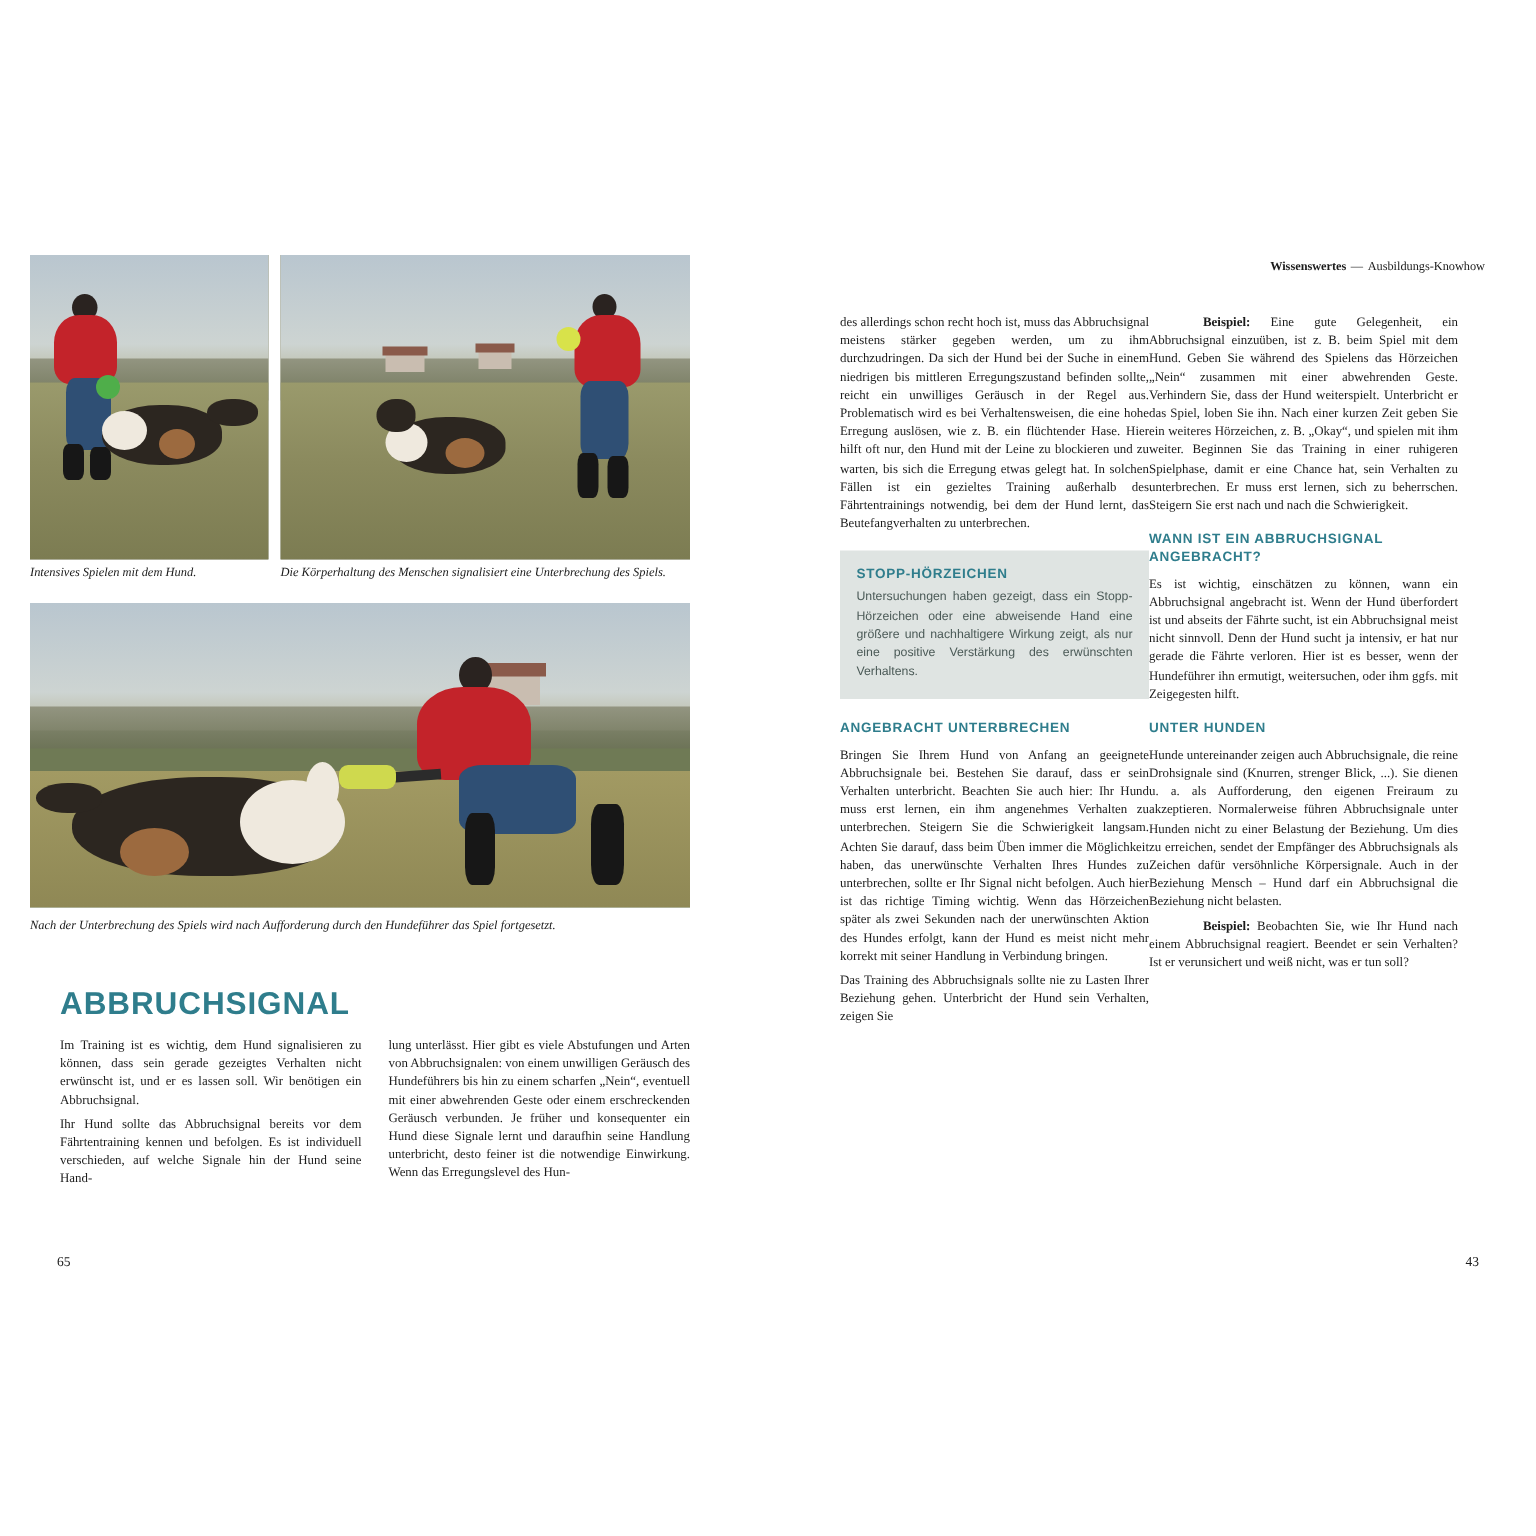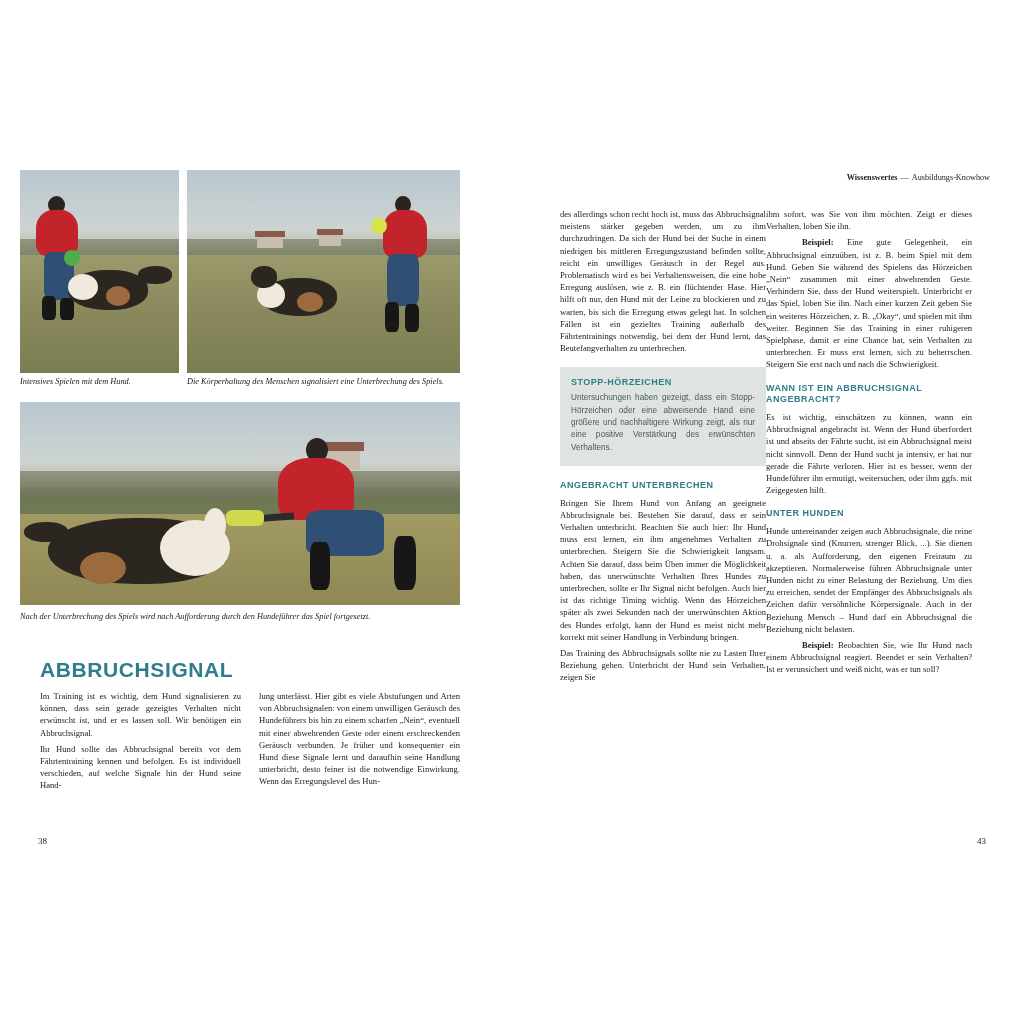--- a/index.html
+++ b/index.html
@@ -360,30 +360,29 @@
           <div class="box-title">STOPP-HÖRZEICHEN</div>
           <div class="box-text">Untersuchungen haben gezeigt, dass ein Stopp-Hörzeichen oder eine abweisende Hand eine größere und nachhaltigere Wirkung zeigt, als nur eine positive Verstärkung des erwünschten Verhaltens.</div>
         </div>
 
         <div class="sub-head">ANGEBRACHT UNTERBRECHEN</div>
         <p class="body-text">Bringen Sie Ihrem Hund von Anfang an geeignete Abbruchsignale bei. Bestehen Sie darauf, dass er sein Verhalten unterbricht. Beachten Sie auch hier: Ihr Hund muss erst lernen, ein ihm angenehmes Verhalten zu unterbrechen. Steigern Sie die Schwierigkeit langsam. Achten Sie darauf, dass beim Üben immer die Möglichkeit haben, das unerwünschte Verhalten Ihres Hundes zu unterbrechen, sollte er Ihr Signal nicht befolgen. Auch hier ist das richtige Timing wichtig. Wenn das Hörzeichen später als zwei Sekunden nach der unerwünschten Aktion des Hundes erfolgt, kann der Hund es meist nicht mehr korrekt mit seiner Handlung in Verbindung bringen.</p>
         <p class="body-text">Das Training des Abbruchsignals sollte nie zu Lasten Ihrer Beziehung gehen. Unterbricht der Hund sein Verhalten, zeigen Sie</p>
       </div>
 
       <div class="right-col">
-        <p class="body-text">ihm sofort, was Sie von ihm möchten. Zeigt er dieses Verhalten, loben Sie ihn.</p>
         <p class="body-text"><span class="lead-term">Beispiel:</span><span> Eine gute Gelegenheit, ein Abbruchsignal einzuüben, ist z. B. beim Spiel mit dem Hund. Geben Sie während des Spielens das Hörzeichen „Nein“ zusammen mit einer abwehrenden Geste. Verhindern Sie, dass der Hund weiterspielt. Unterbricht er das Spiel, loben Sie ihn. Nach einer kurzen Zeit geben Sie ein weiteres Hörzeichen, z. B. „Okay“, und spielen mit ihm weiter. Beginnen Sie das Training in einer ruhigeren Spielphase, damit er eine Chance hat, sein Verhalten zu unterbrechen. Er muss erst lernen, sich zu beherrschen. Steigern Sie erst nach und nach die Schwierigkeit.</span></p>
 
         <div class="sub-head">WANN IST EIN ABBRUCHSIGNAL ANGEBRACHT?</div>
         <p class="body-text">Es ist wichtig, einschätzen zu können, wann ein Abbruchsignal angebracht ist. Wenn der Hund überfordert ist und abseits der Fährte sucht, ist ein Abbruchsignal meist nicht sinnvoll. Denn der Hund sucht ja intensiv, er hat nur gerade die Fährte verloren. Hier ist es besser, wenn der Hundeführer ihn ermutigt, weitersuchen, oder ihm ggfs. mit Zeigegesten hilft.</p>
 
         <div class="sub-head">UNTER HUNDEN</div>
         <p class="body-text">Hunde untereinander zeigen auch Abbruchsignale, die reine Drohsignale sind (Knurren, strenger Blick, ...). Sie dienen u. a. als Aufforderung, den eigenen Freiraum zu akzeptieren. Normalerweise führen Abbruchsignale unter Hunden nicht zu einer Belastung der Beziehung. Um dies zu erreichen, sendet der Empfänger des Abbruchsignals als Zeichen dafür versöhnliche Körpersignale. Auch in der Beziehung Mensch – Hund darf ein Abbruchsignal die Beziehung nicht belasten.</p>
         <p class="body-text"><span class="lead-term">Beispiel:</span><span> Beobachten Sie, wie Ihr Hund nach einem Abbruchsignal reagiert. Beendet er sein Verhalten? Ist er verunsichert und weiß nicht, was er tun soll?</span></p>
       </div>
 
     </div>
   </div>
 
-  <div class="folio folio-left">38</div>
+  <div class="folio folio-left">65</div>
   <div class="folio folio-right">43</div>
 
 </div>
 
 </body></html>

